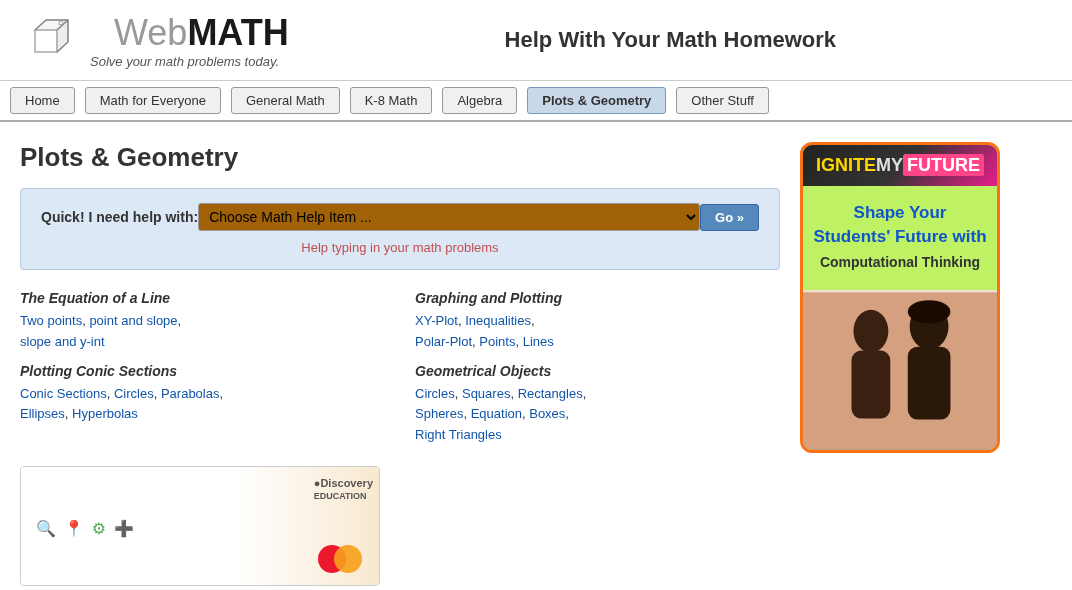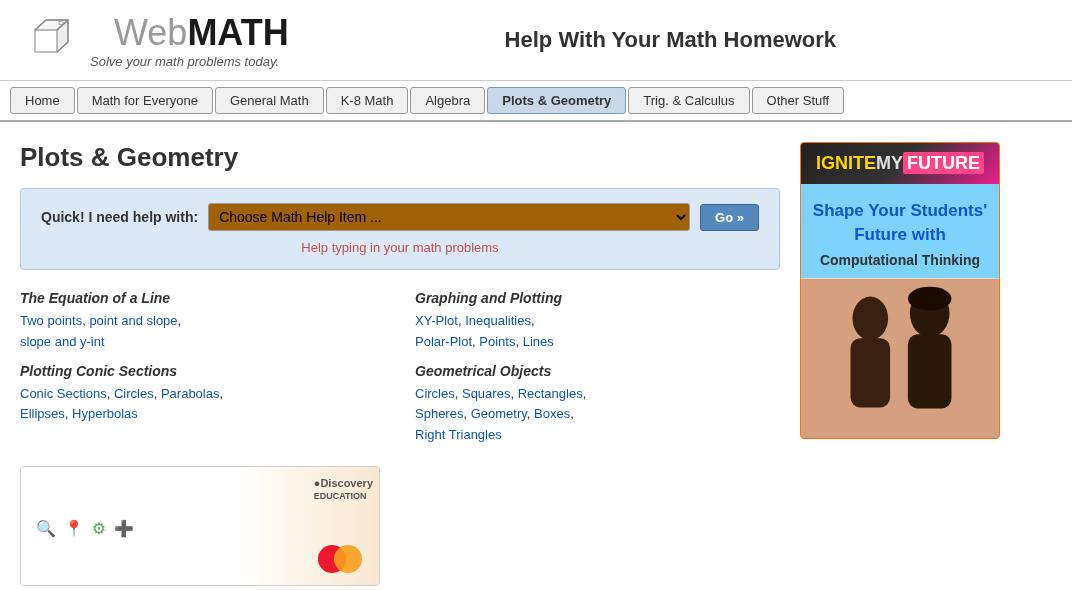--- a/index.html
+++ b/index.html
@@ -39,21 +39,21 @@
       font-size: 22px;
       font-weight: bold;
       color: #333;
     }
 
     
     #nav {
       display: flex;
       padding: 6px 10px;
       border-bottom: 2px solid #aaa;
-      gap: 2px;
+      gap: 10px;
     }
     .nav-item {
       padding: 5px 14px;
       font-size: 13px;
       cursor: pointer;
       border: 1px solid #999;
       border-radius: 3px;
       background: #f0f0f0;
       color: #333;
       text-decoration: none;
@@ -90,21 +90,20 @@
     #quick-help-box {
       background: #dce8f5;
       border: 1px solid #b0c8e0;
       border-radius: 4px;
       padding: 14px 20px;
       margin-bottom: 20px;
     }
     #quick-help-row {
       display: flex;
       align-items: center;
-      gap: 10px;
     }
     #quick-help-label {
       font-weight: bold;
       font-size: 14px;
       white-space: nowrap;
     }
     #help-select {
       flex: 1;
       padding: 4px 6px;
       font-size: 14px;
@@ -210,23 +209,23 @@
     .mc-red { background: #eb001b; opacity: 0.9; left: 0; }
     .mc-orange { background: #f79e1b; opacity: 0.9; left: 16px; }
     .mc-wrapper {
       position: relative;
       width: 46px;
       height: 28px;
     }
 
     
     #sidebar-ad {
-      background: #7dd3fc;
-      border: 1px solid #f97316;
-      border-radius: 4px;
+      background: #bef264;
+      border: 3px solid #f97316;
+      border-radius: 12px;
       overflow: hidden;
       text-align: center;
     }
     #ignite-banner {
       background: linear-gradient(135deg, #222 0%, #333 50%, #e91e8c 100%);
       padding: 10px;
       text-align: center;
     }
     #ignite-text {
       font-size: 18px;
@@ -238,21 +237,21 @@
     #sidebar-tagline {
       font-size: 17px;
       font-weight: bold;
       color: #1155cc;
       padding: 15px 10px 5px;
       line-height: 1.4;
     }
     #sidebar-sub {
       font-size: 14px;
       color: #333;
-      padding: 0 10px 10px;
+      padding: 0 10px 20px;
       font-weight: normal;
     }
     #sidebar-image {
       width: 100%;
       height: 160px;
       background: linear-gradient(to bottom, #f0e0d0, #c8a080);
       display: flex;
       align-items: flex-end;
       justify-content: center;
       overflow: hidden;
@@ -292,21 +291,20 @@
   <div id="header-title">Help With Your Math Homework</div>
 </div>
 
 <div id="nav">
   <a class="nav-item" href="#">Home</a>
   <a class="nav-item" href="#">Math for Everyone</a>
   <a class="nav-item" href="#">General Math</a>
   <a class="nav-item" href="#">K-8 Math</a>
   <a class="nav-item" href="#">Algebra</a>
   <a class="nav-item active" href="#">Plots &amp; Geometry</a>
-  <a class="nav-item" href="#">Trig. &amp; Calculus</a>
   <a class="nav-item" href="#">Other Stuff</a>
 </div>
 
 <div id="main">
   <div id="content">
 
     <h2 id="page-title">Plots &amp; Geometry</h2>
 
     <div id="quick-help-box">
       <div id="quick-help-row">
@@ -354,21 +352,21 @@
         </div>
       </div>
 
       <div class="topic-section">
         <div class="topic-title">Geometrical Objects</div>
         <div class="topic-links">
           <a href="#">Circles</a>,
           <a href="#">Squares</a>,
           <a href="#">Rectangles</a>,<br>
           <a href="#">Spheres</a>,
-          <a href="#">Geometry</a>,
+          <a href="#">Equation</a>,
           <a href="#">Boxes</a>,<br>
           <a href="#">Right Triangles</a>
         </div>
       </div>
     </div>
 
     <div id="ad-banner">
       <div id="ad-banner-content">
         <div id="ad-icons">
           <span style="color:#555; font-size:16px;">🔍</span>

